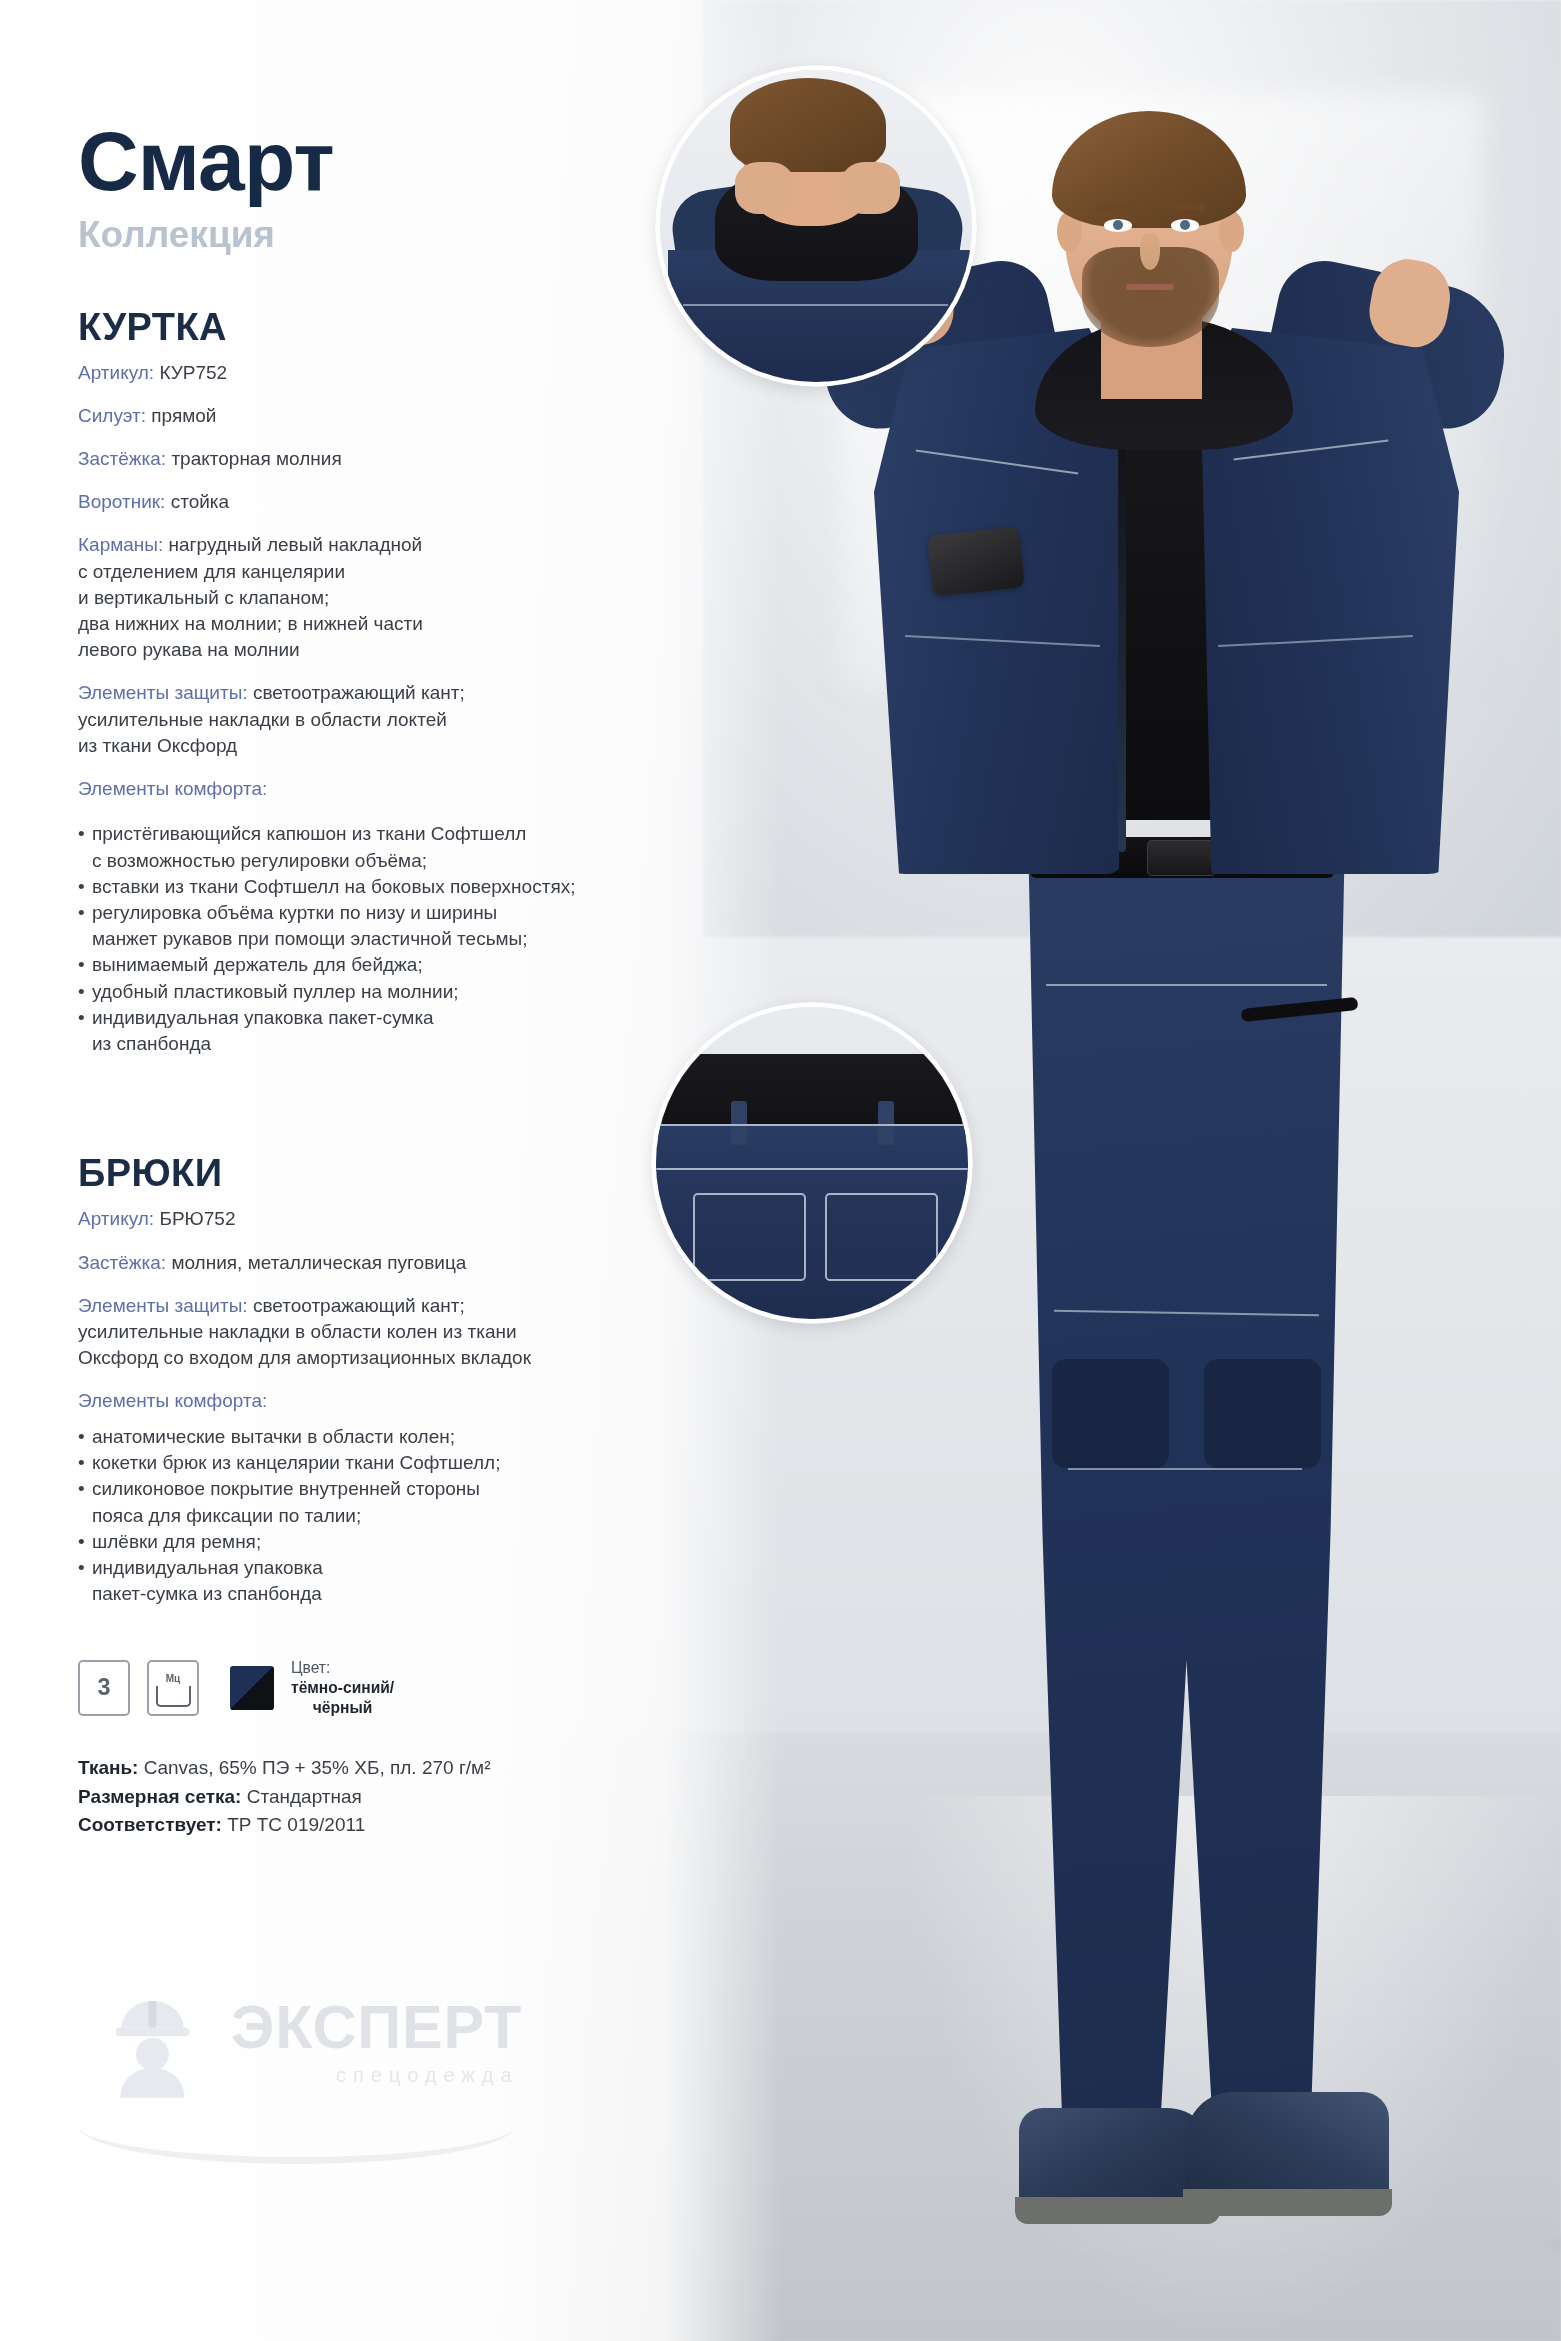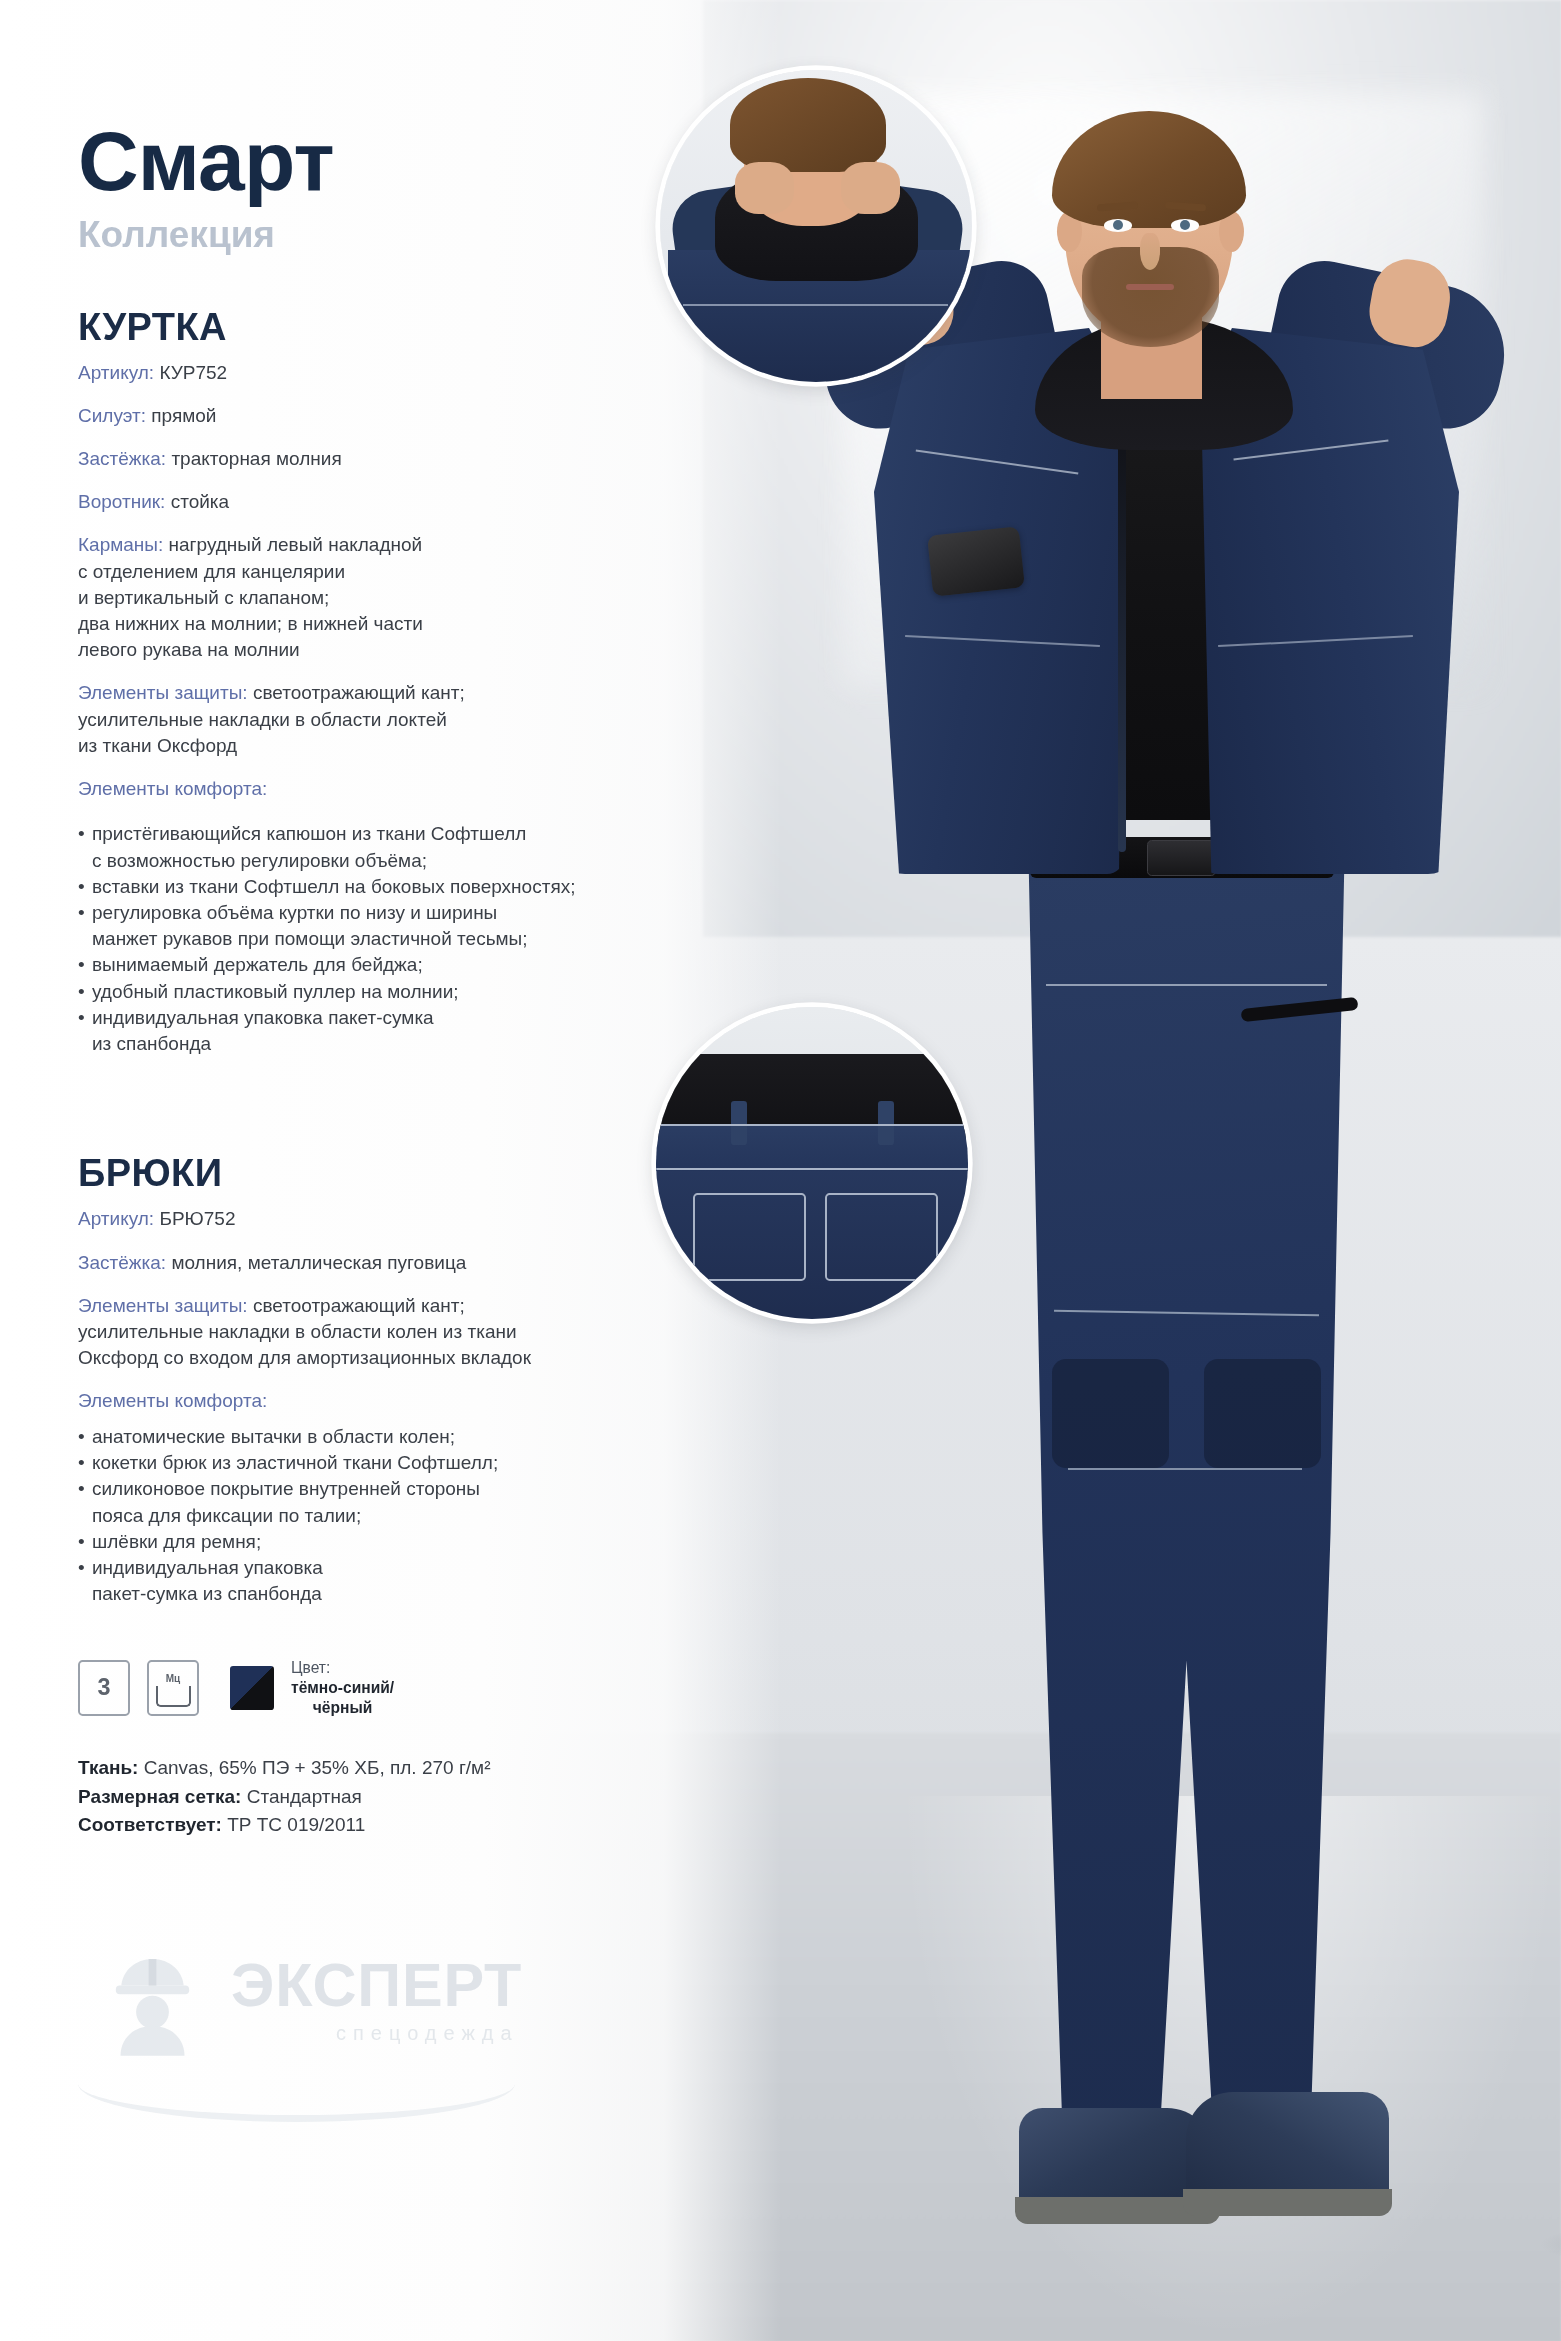--- a/index.html
+++ b/index.html
@@ -315,21 +315,21 @@
     font-size: 19px;
     color: #3a3f47;
     line-height: 1.5;
   }
   .fabric-line b { color: #1f252e; }
 
   
   .footer-logo {
     position: absolute;
     left: 78px;
-    top: 1928px;
+    top: 1970px;
     width: 578px;
     height: 203px;
     z-index: 6;
   }
   .fl-helmet { position: absolute; left: 15.6px; top: 17px; width: 117px; height: 117px; }
   .fl-word {
     position: absolute;
     left: 153px; top: 22px;
     font-size: 61px;
     font-weight: bold;
@@ -515,21 +515,21 @@
 усилительные накладки в области колен из ткани
 Оксфорд со входом для амортизационных вкладок</span>
     </p>
 
     <p class="spec block">
       <span class="k">Элементы комфорта:</span>
     </p>
     <div class="spec tight">
       <ul>
         <li class="ml" style="white-space: pre-line;">анатомические вытачки в области колен;</li>
-        <li class="ml" style="white-space: pre-line;">кокетки брюк из эластичной ткани Софтшелл;</li>
+        <li class="ml" style="white-space: pre-line;">кокетки брюк из канцелярии ткани Софтшелл;</li>
         <li class="ml" style="white-space: pre-line;">силиконовое покрытие внутренней стороны
 пояса для фиксации по талии;</li>
         <li class="ml" style="white-space: pre-line;">шлёвки для ремня;</li>
         <li class="ml" style="white-space: pre-line;">индивидуальная упаковка
 пакет-сумка из спанбонда</li>
       </ul>
     </div>
 
     <div class="icon-row">
       <div class="care-icon">

